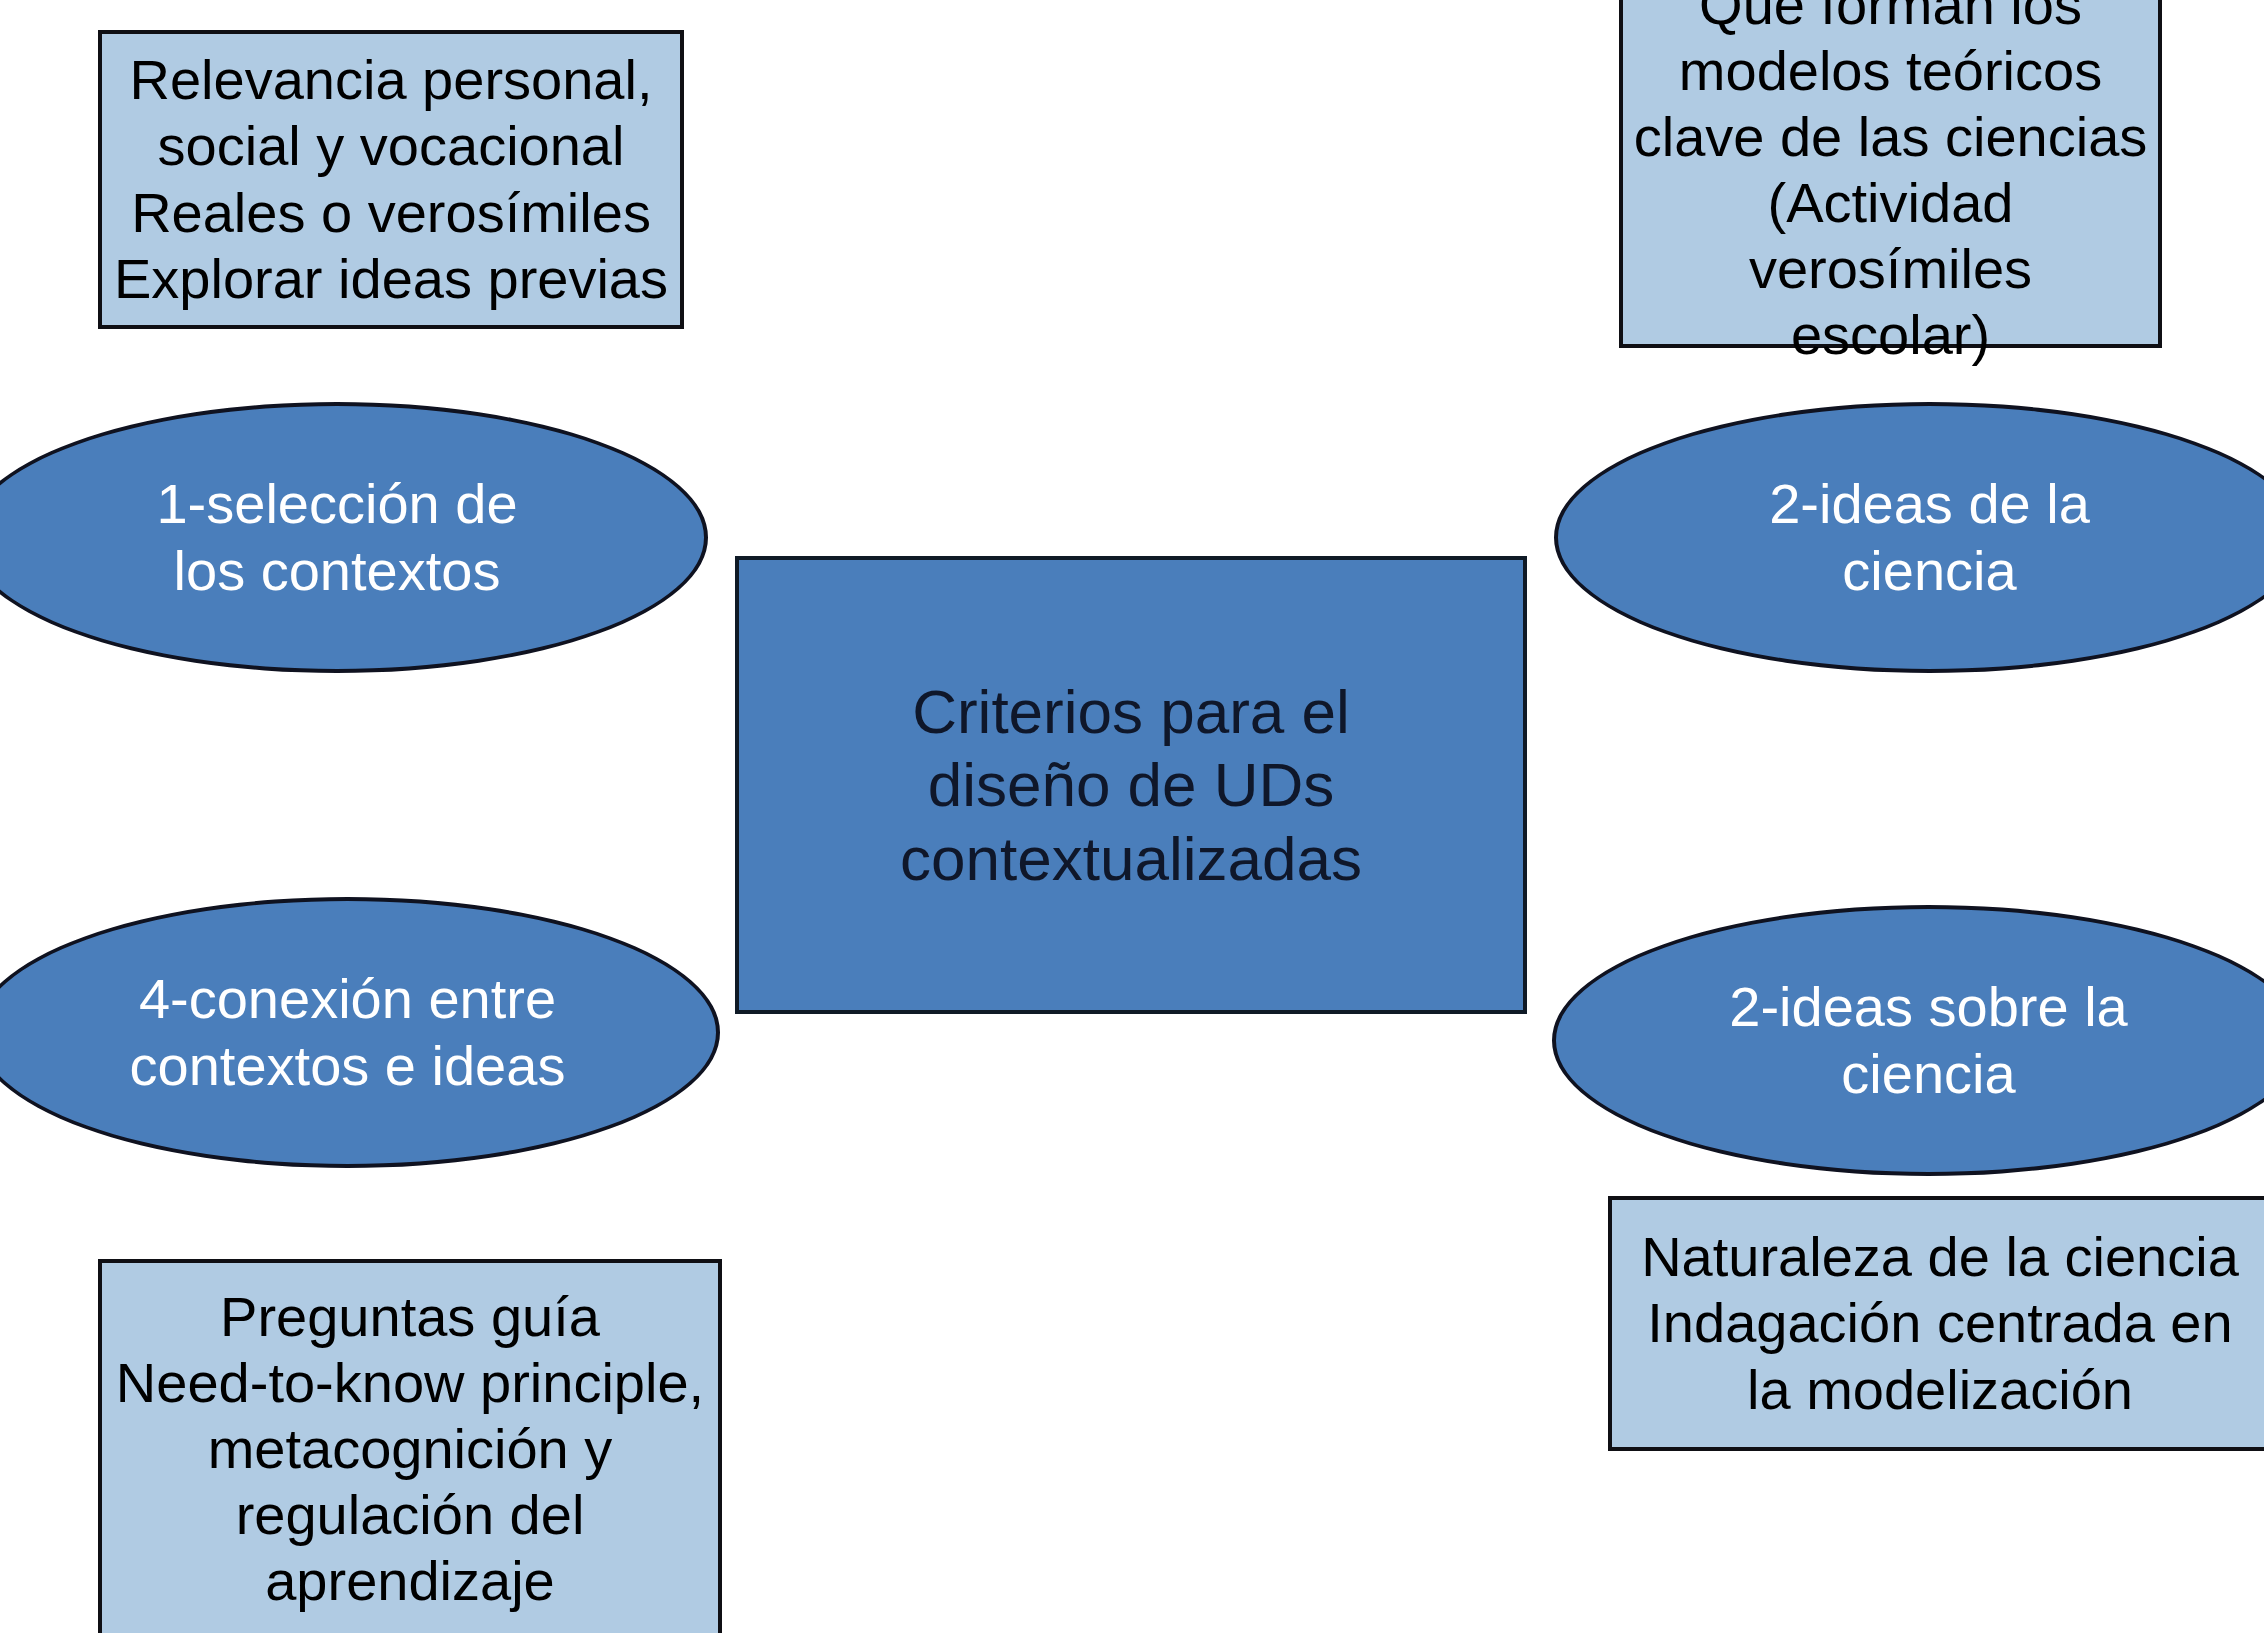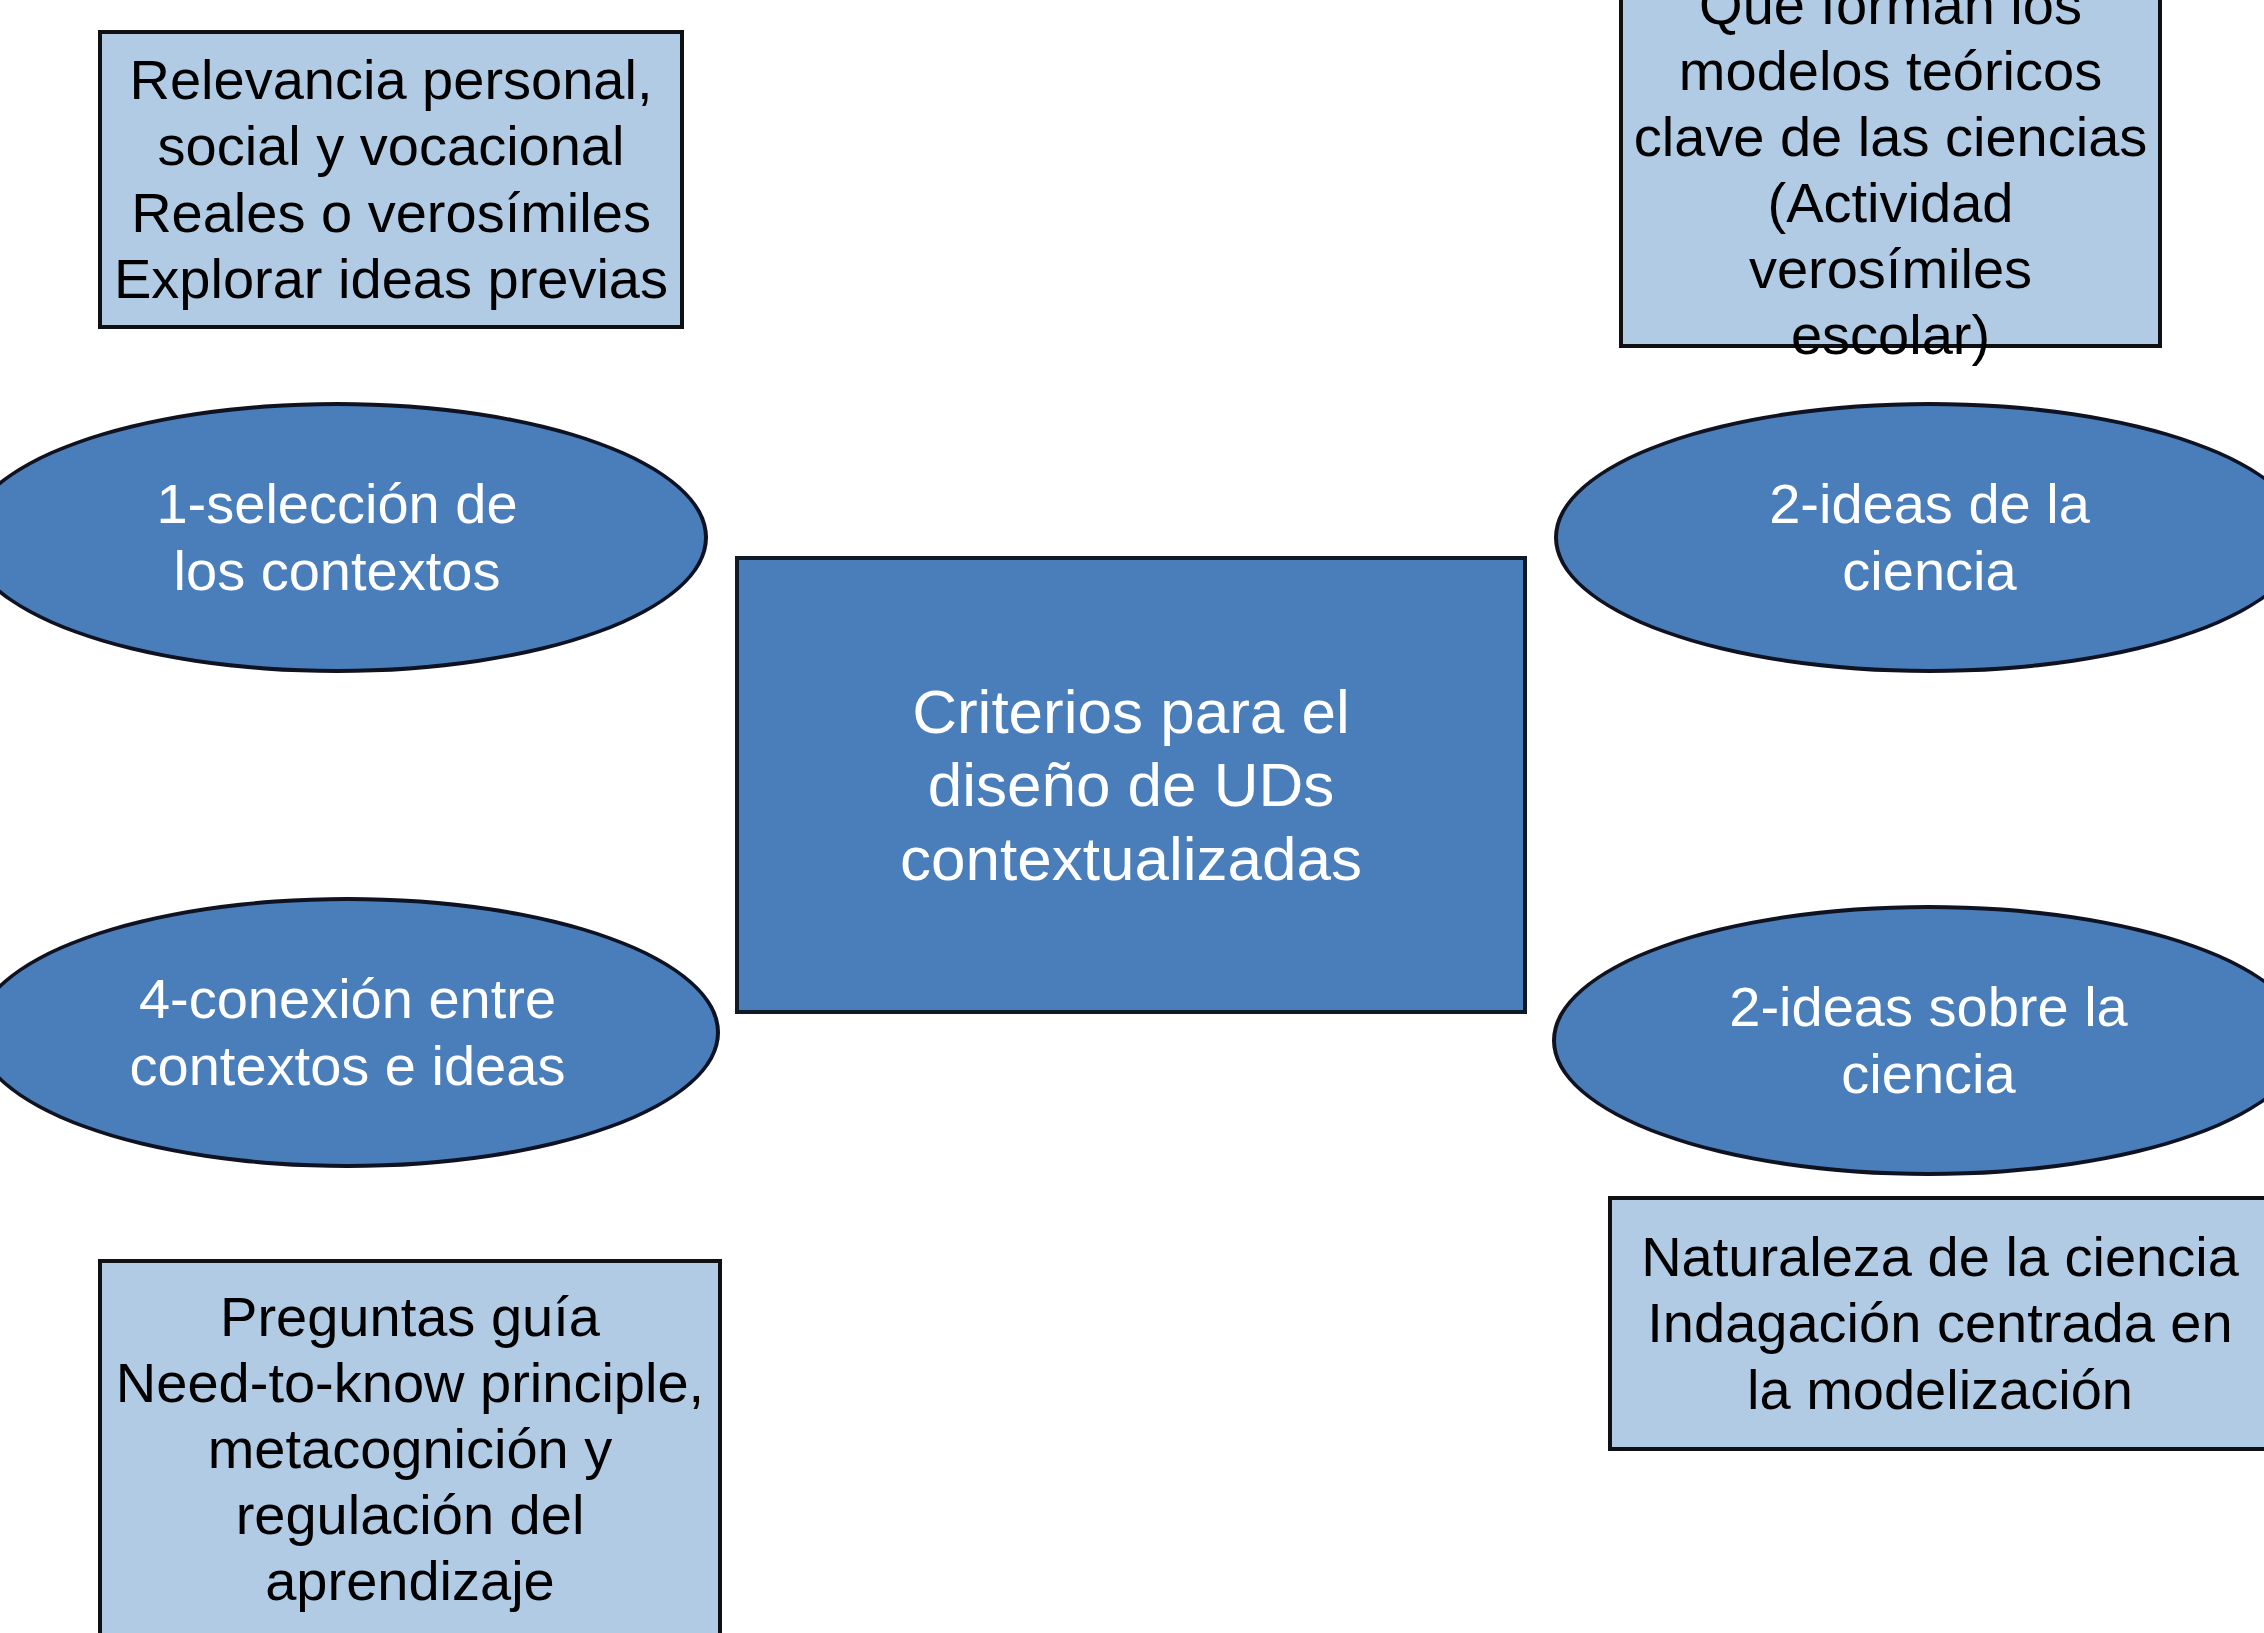--- a/index.html
+++ b/index.html
@@ -36,21 +36,21 @@
   .rect-light {
     background: #b0cbe3;
     border: 4.5px solid #0f0f14;
     color: #000000;
     font-size: 56px;
   }
   
   .rect-dark {
     background: #4a7ebb;
     border: 4.5px solid #0f1a26;
-    color: #ffffff;
+    color: #0f172a;
     font-size: 62px;
   }
   
   .ellipse {
     background: #4a7ebb;
     border: 4.5px solid #0f1220;
     border-radius: 50%;
     color: #ffffff;
     font-size: 56px;
   }

